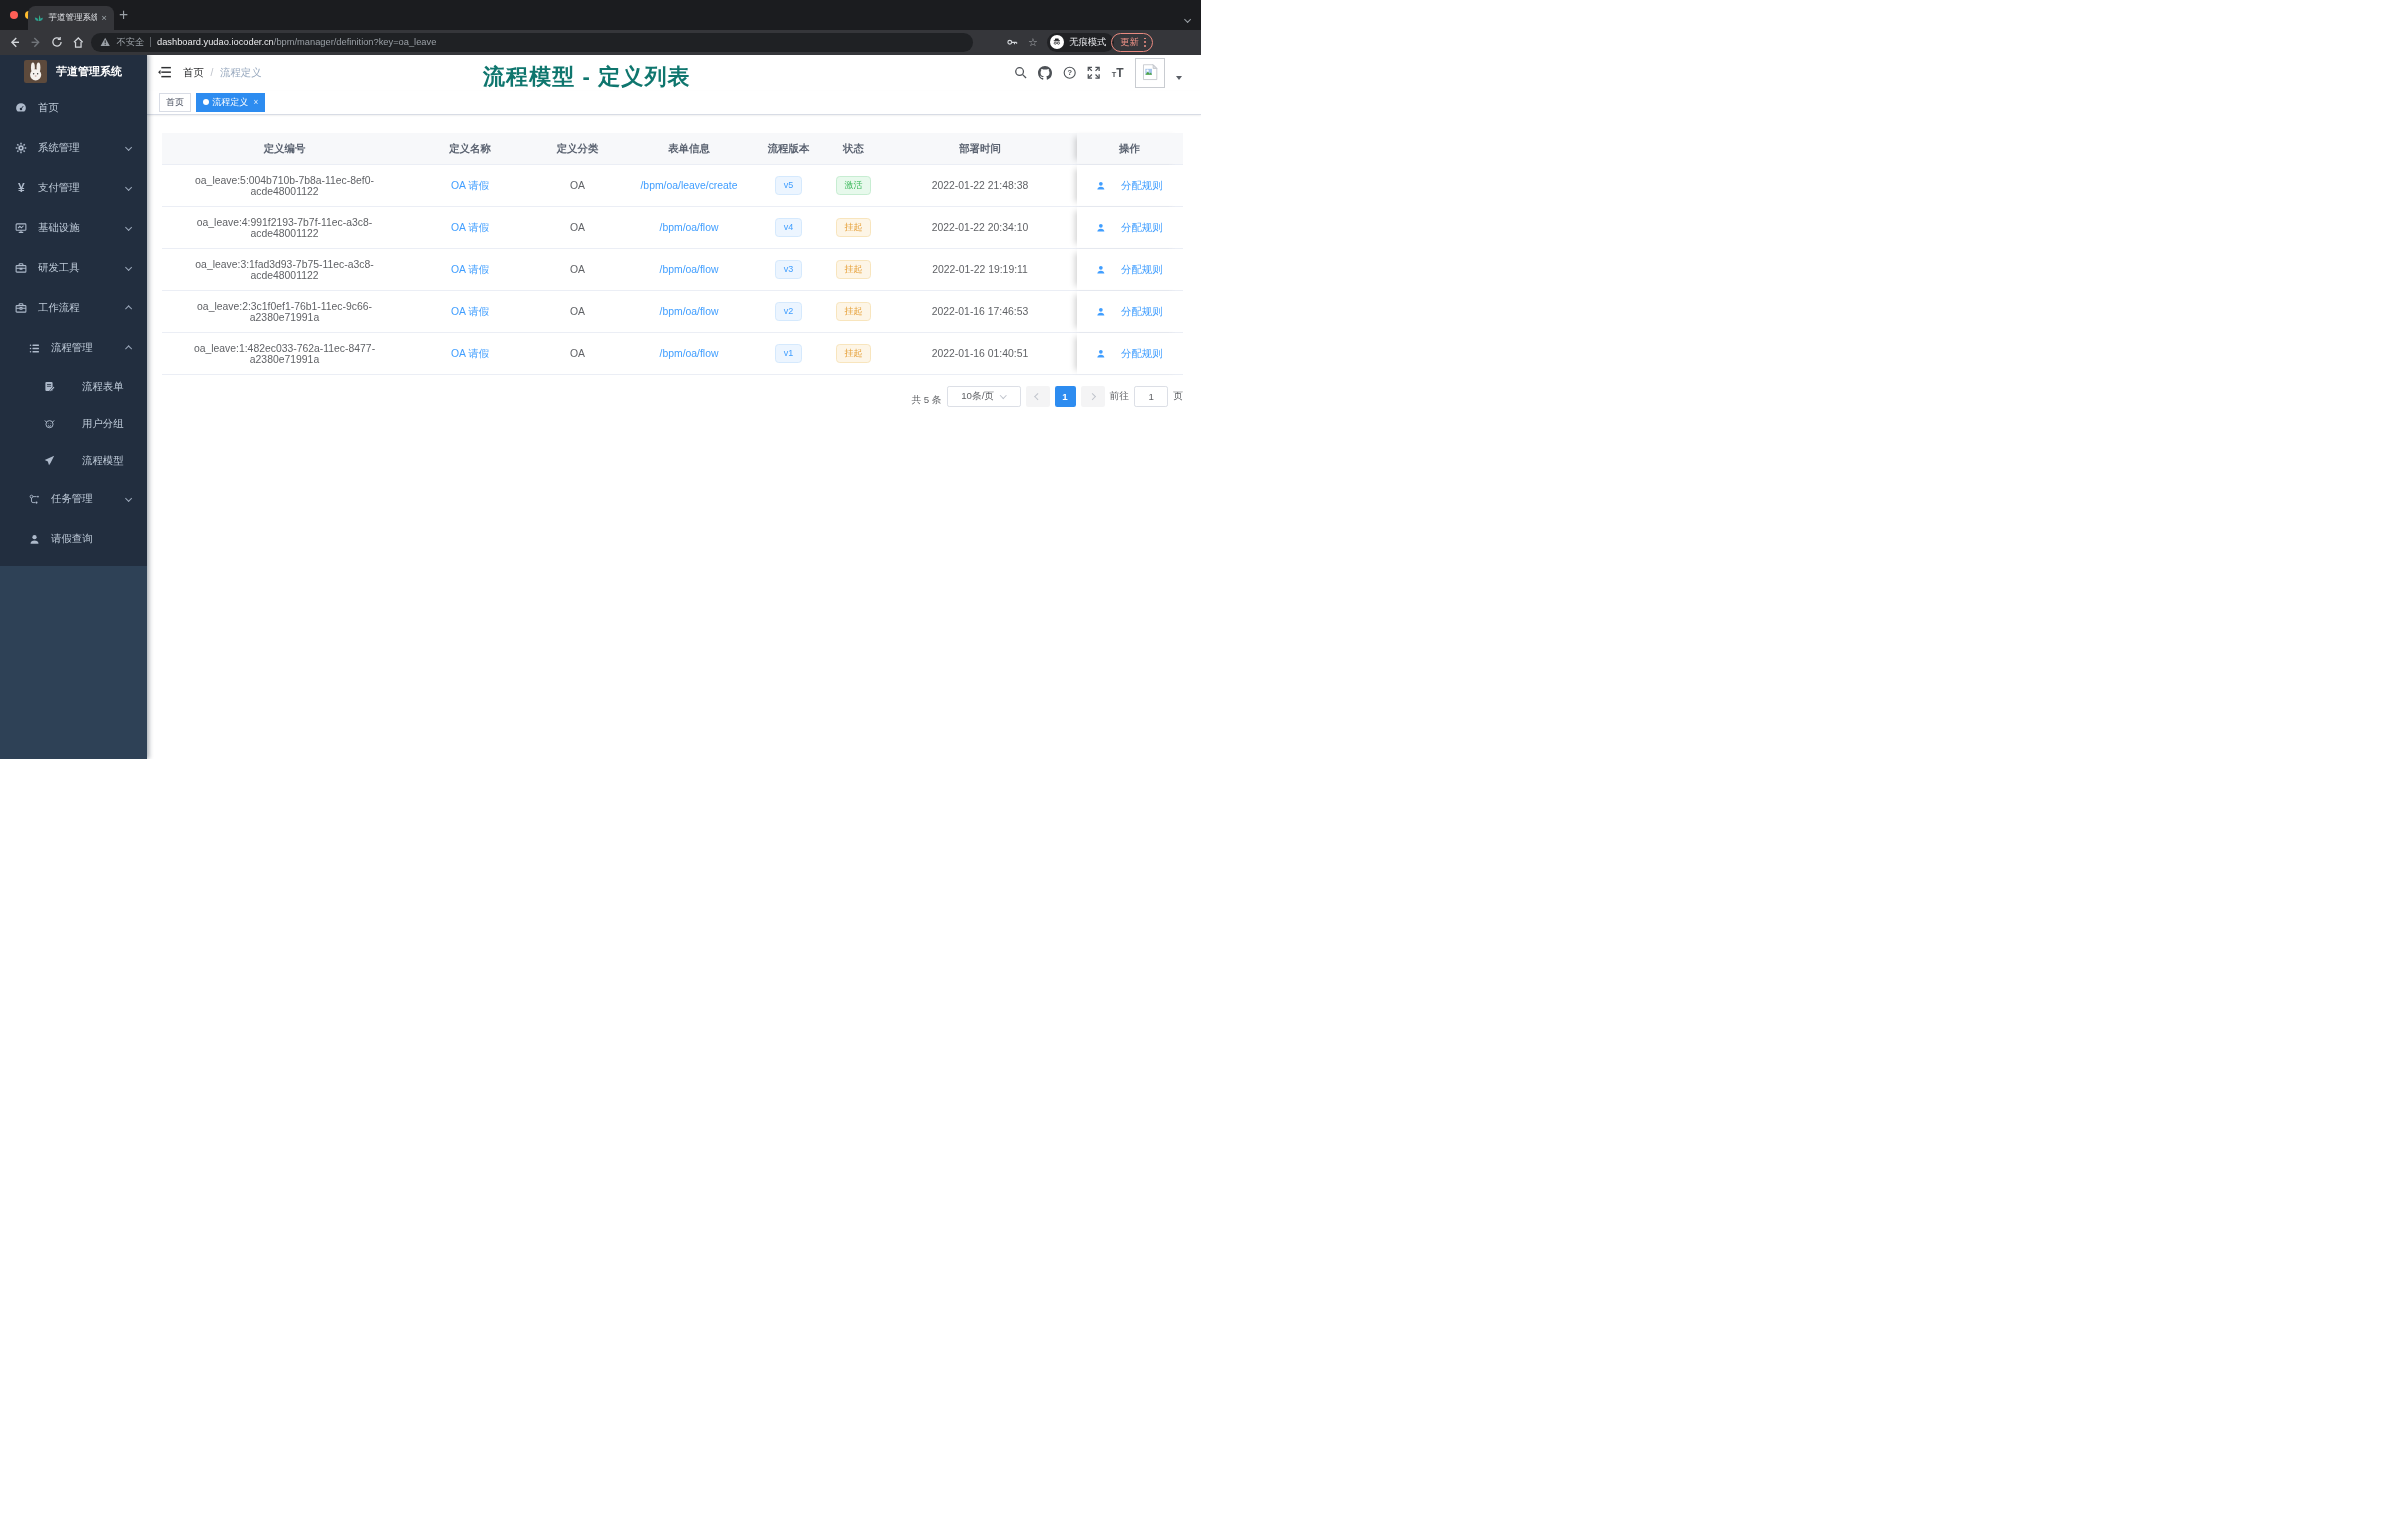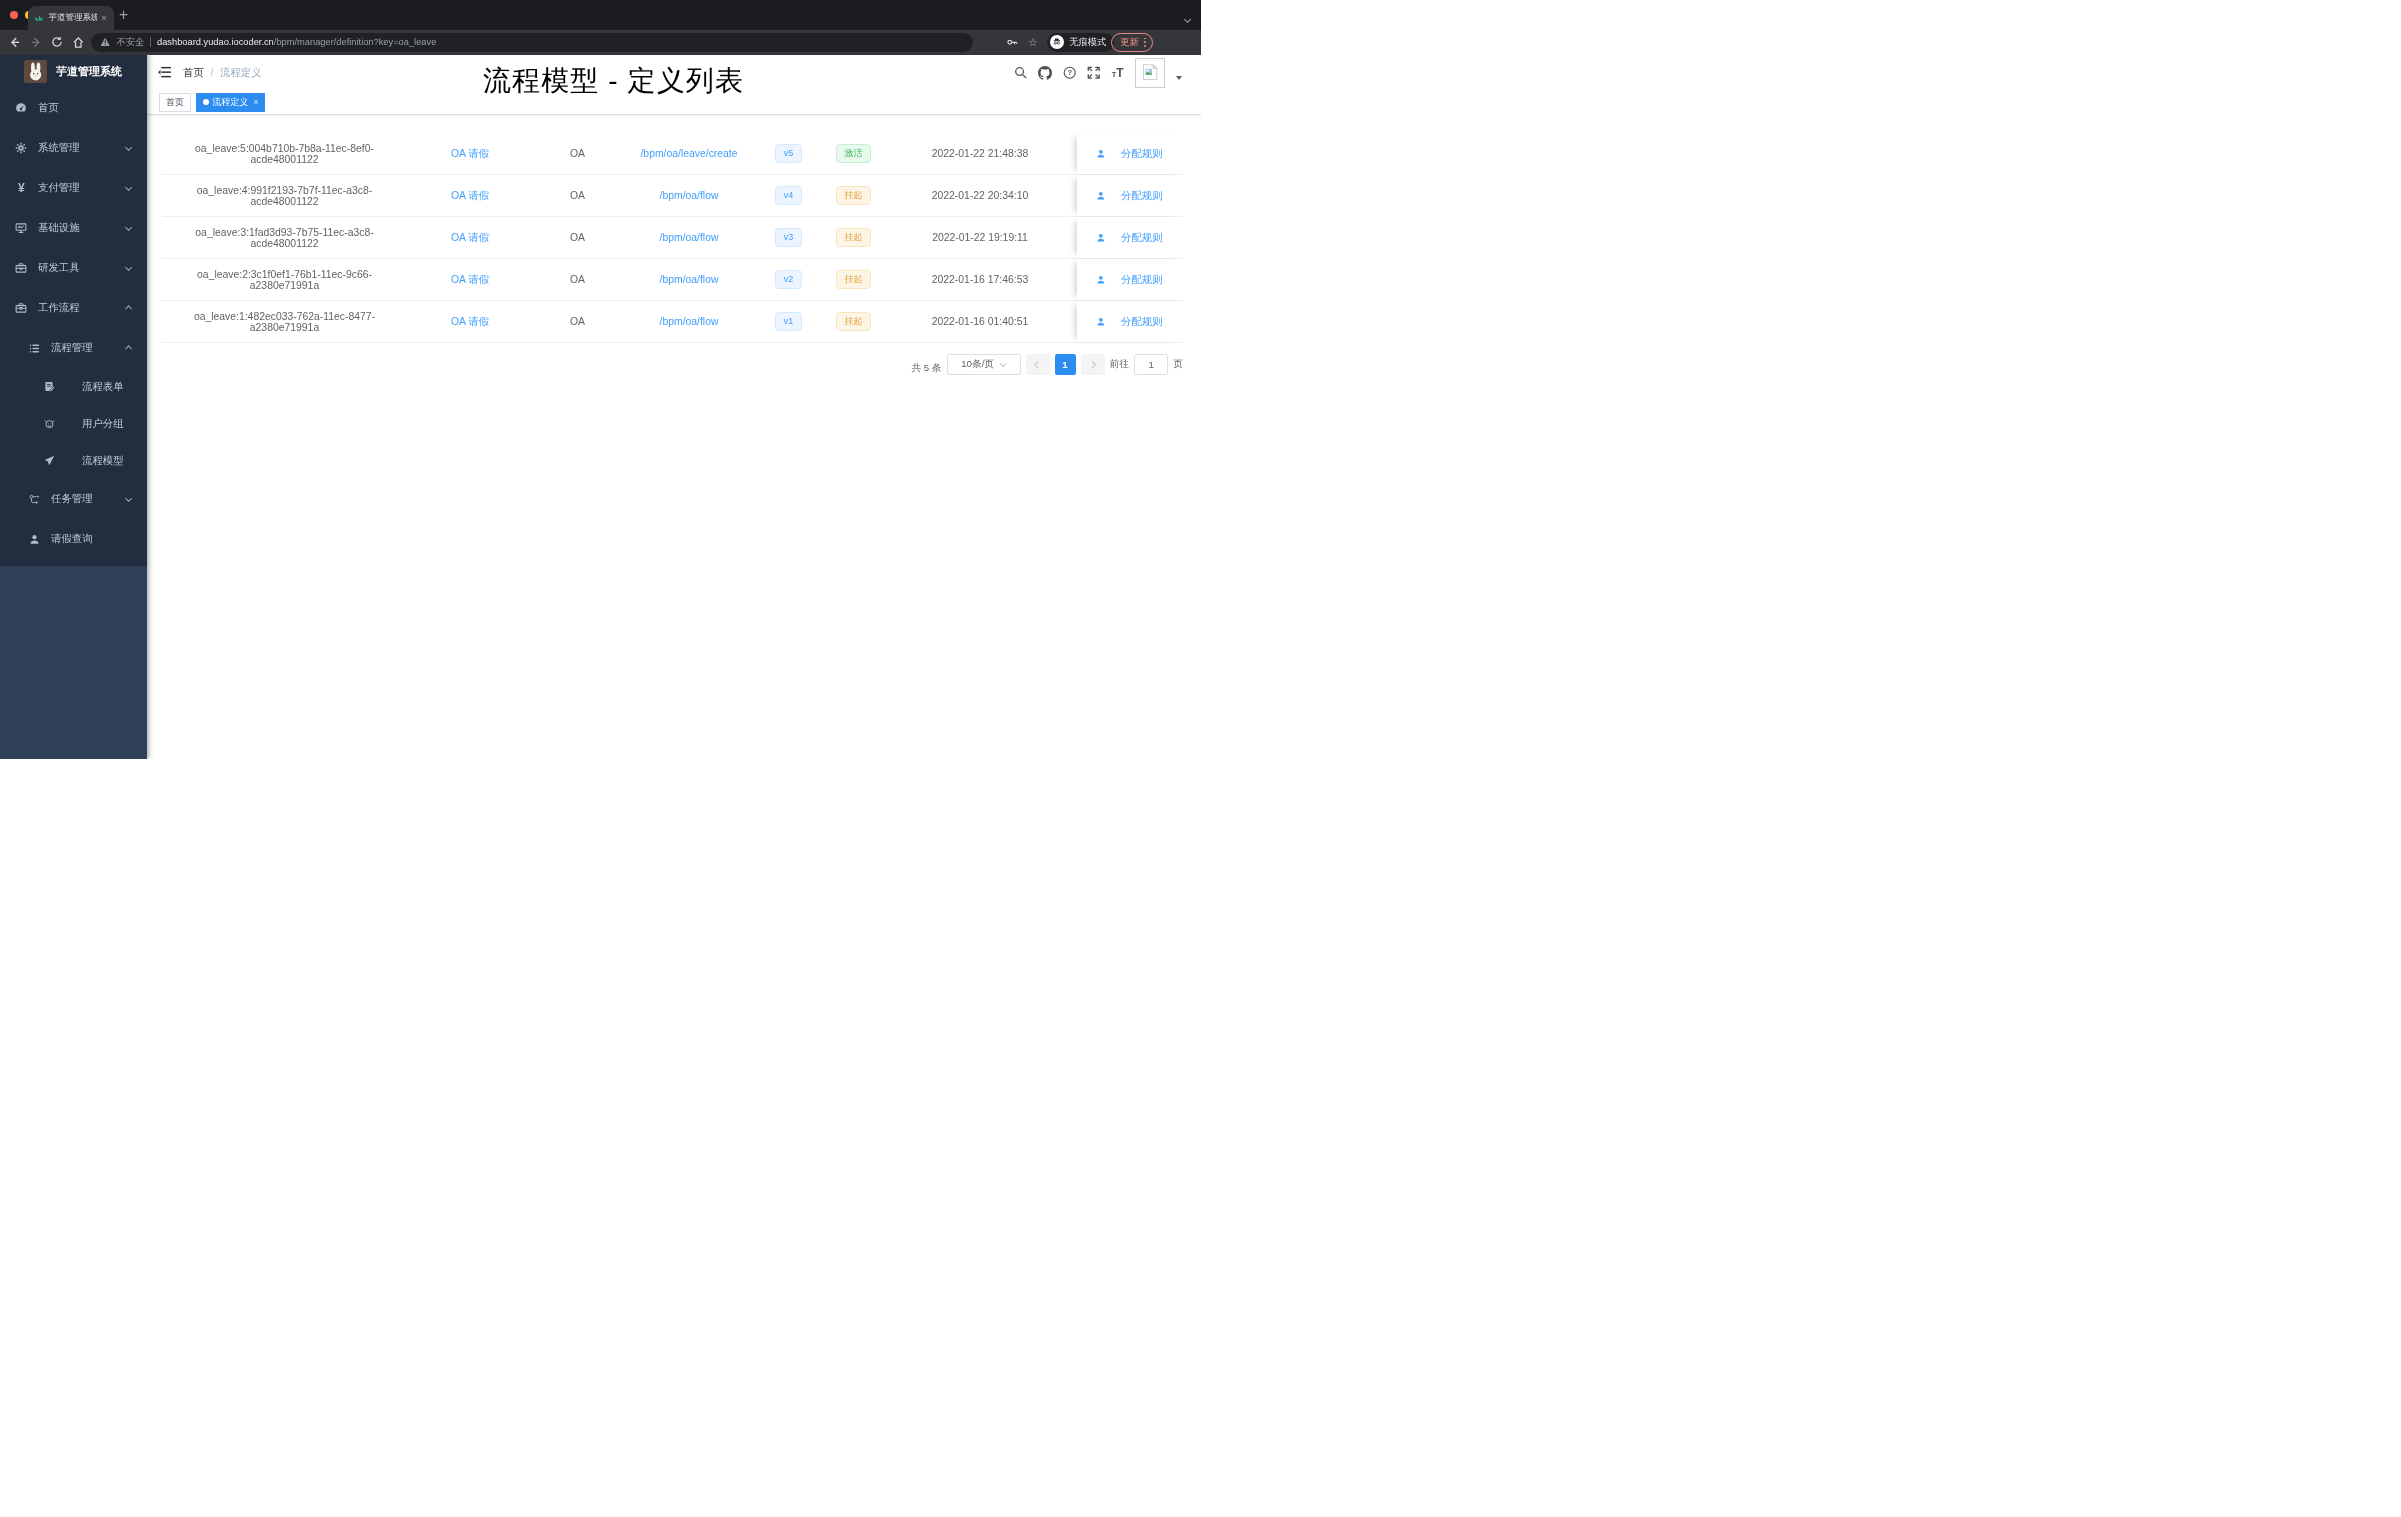--- a/index.html
+++ b/index.html
@@ -113,22 +113,22 @@
   .psel .chev { width:4.5px; height:4.5px; color:#c0c4cc; }
   .pbtn { min-width:24px; height:21px; background:#f4f4f5; border-radius:2.2px; display:flex; align-items:center;
           justify-content:center; color:#c0c4cc; }
   .pnum { min-width:21px; height:21px; background:#2d8cf0; color:#fff; border-radius:2.2px; display:flex;
           align-items:center; justify-content:center; font-weight:bold; }
   .goto-group { display:flex; align-items:center; gap:5.2px; }
   .ginput { width:34px; height:21px; border:0.7px solid #dcdfe6; border-radius:2.2px; text-align:center;
             font-size:9.7px; color:#606266; font-family:"Liberation Sans",sans-serif; outline:none; }
 
   
-  .annotation { position:absolute; left:483px; top:62px; z-index:40; font-size:28px; font-weight:normal;
-                color:#000000; letter-spacing:1.1px; white-space:nowrap; }
+  .annotation { position:absolute; left:483px; top:62px; z-index:40; font-size:22px; font-weight:bold;
+                color:#0f766e; letter-spacing:1.1px; white-space:nowrap; }
 </style>
 </head>
 <body>
 
 <div class="tabstrip">
   <span class="traffic t-red"></span>
   <span class="traffic t-yellow"></span>
   <span class="traffic t-green"></span>
   <div class="tab">
     <span>
@@ -439,20 +439,30 @@
       </span>
       <span class="tag active">
         <span class="dot8"></span>
         <span>流程定义</span>
         <span class="tclose">×</span>
       </span>
     </div>
 
     <div class="content">
       <div class="table">
+        <div class="tr head">
+          <div class="td c1">定义编号</div>
+          <div class="td c2">定义名称</div>
+          <div class="td c3">定义分类</div>
+          <div class="td c4">表单信息</div>
+          <div class="td c5">流程版本</div>
+          <div class="td c6">状态</div>
+          <div class="td c7">部署时间</div>
+          <div class="td cf">操作</div>
+        </div>
 
         <div class="tr body">
           <div class="td c1">oa_leave:5:004b710b-7b8a-11ec-8ef0-acde48001122</div>
           <div class="td c2">
               <span class="link">OA 请假</span>
             </div>
           <div class="td c3">OA</div>
           <div class="td c4">
               <span class="link">/bpm/oa/leave/create</span>
             </div>

